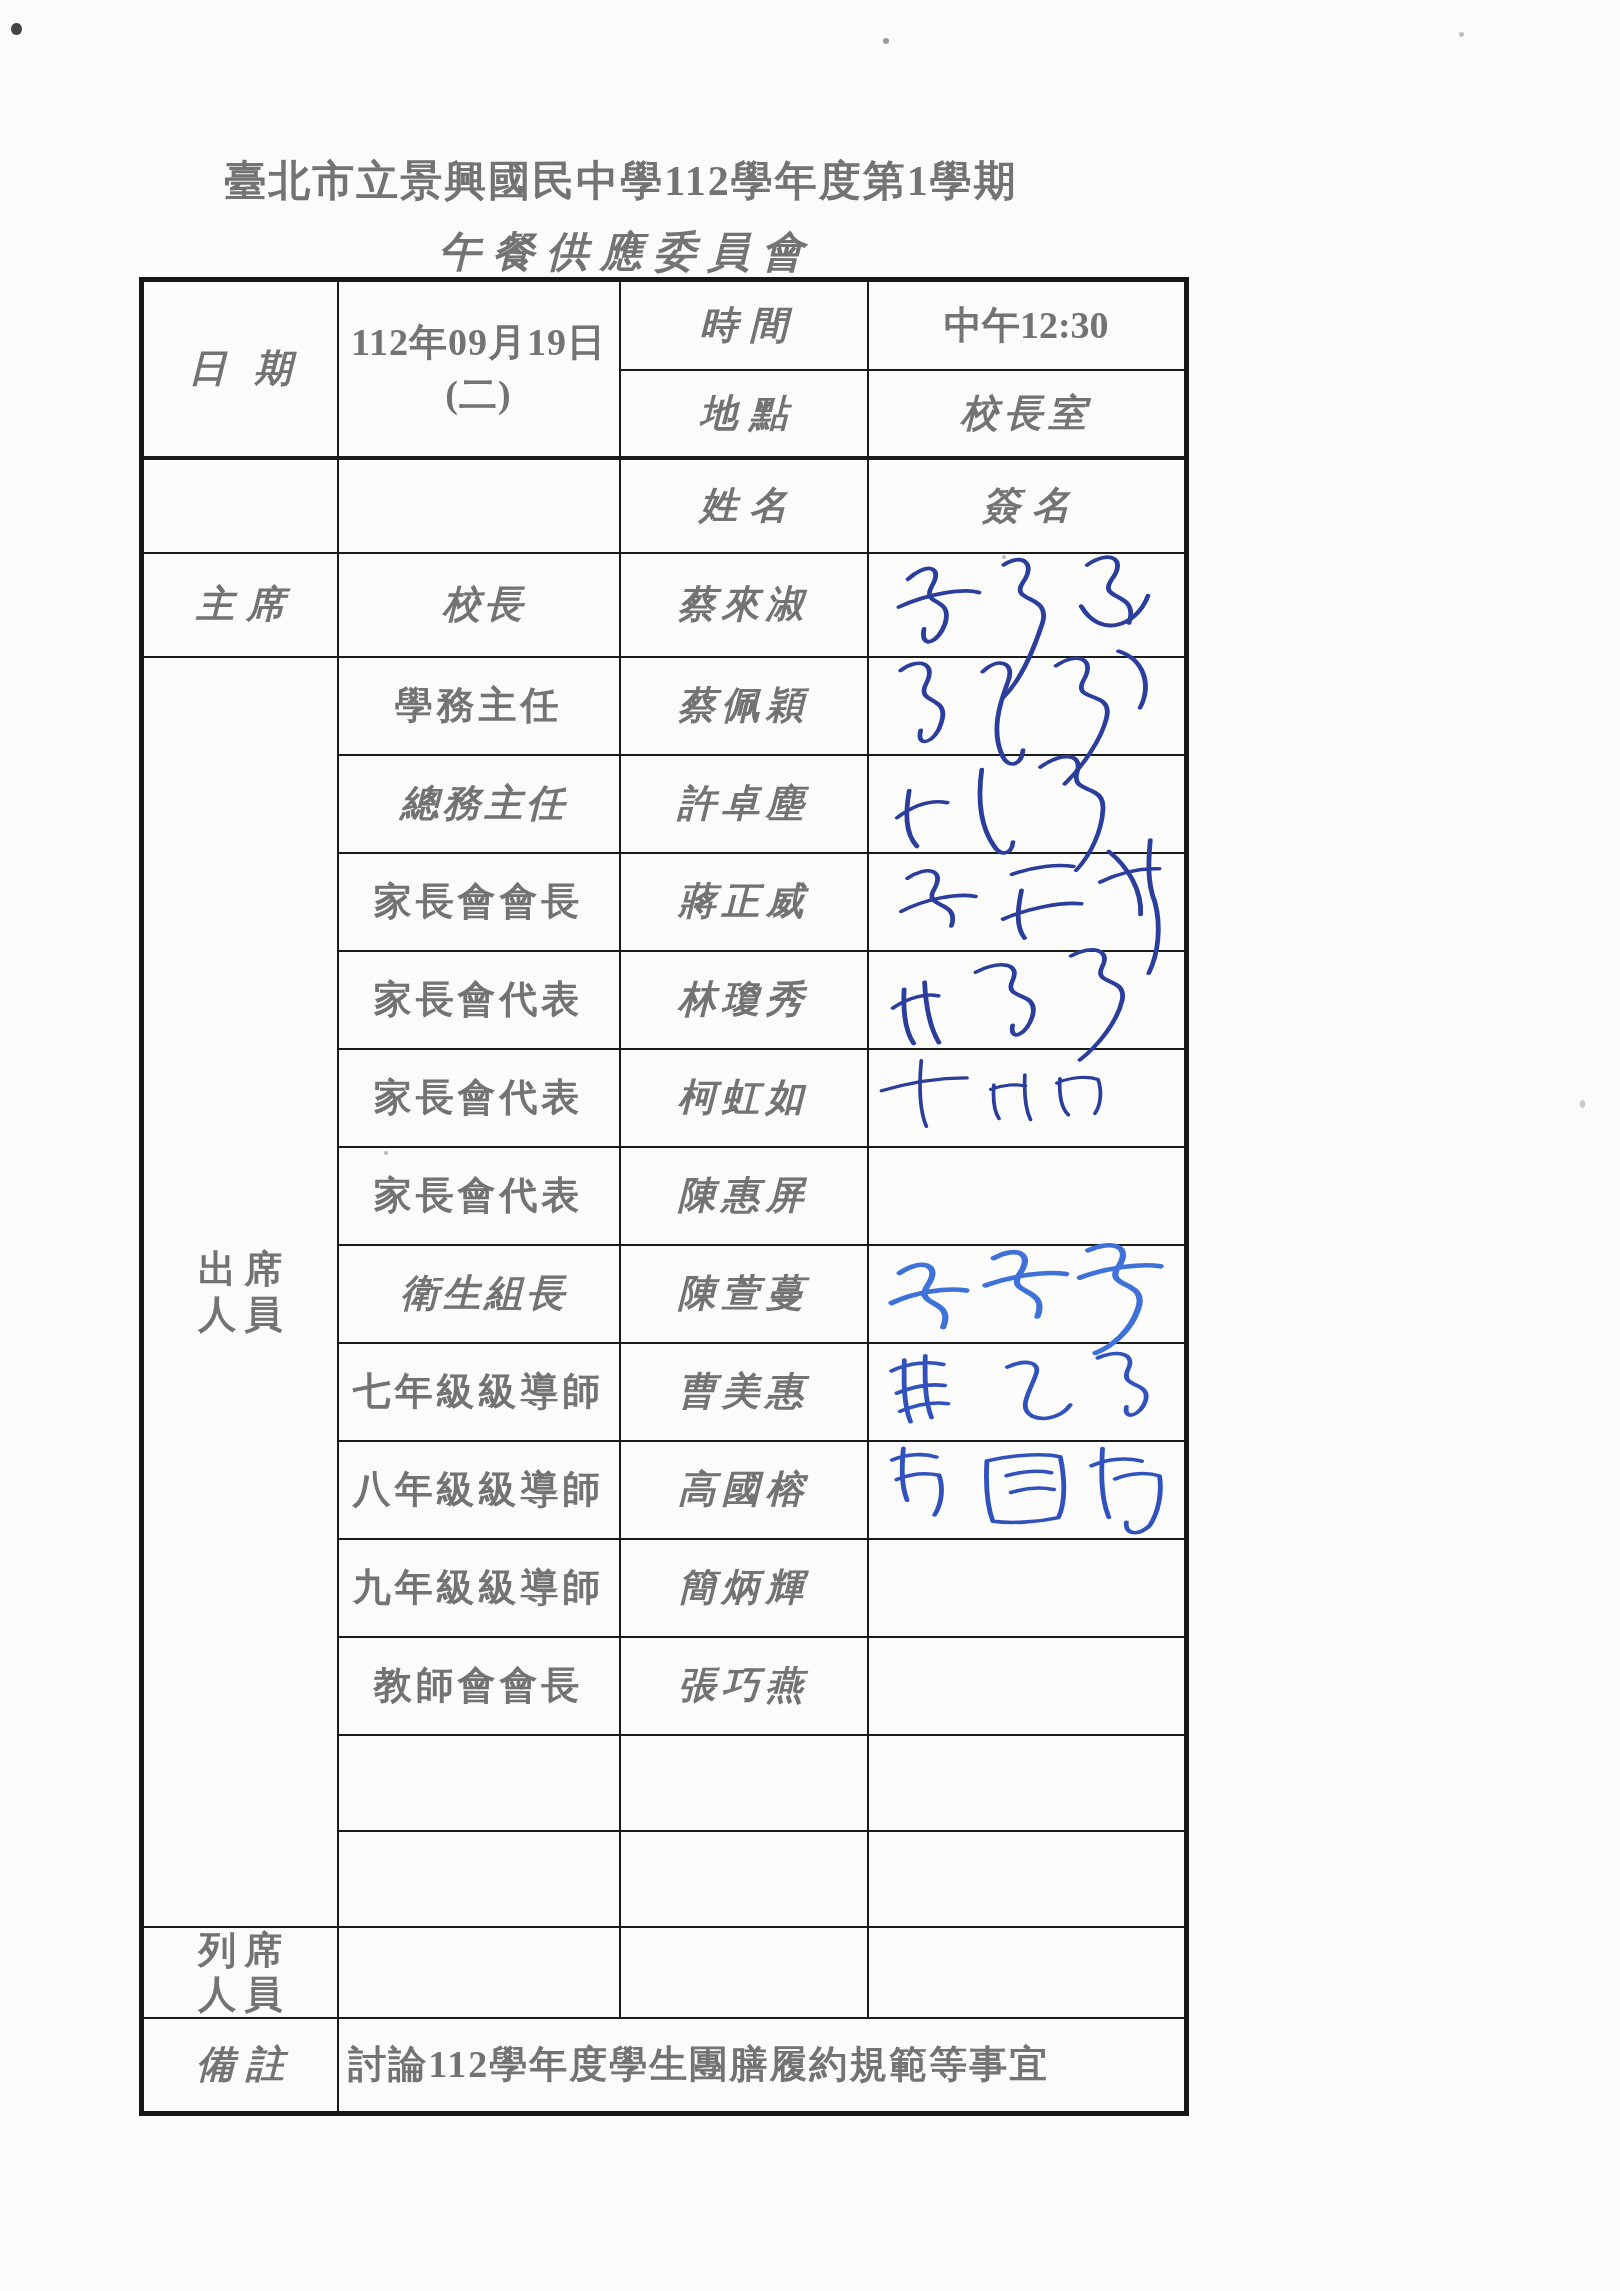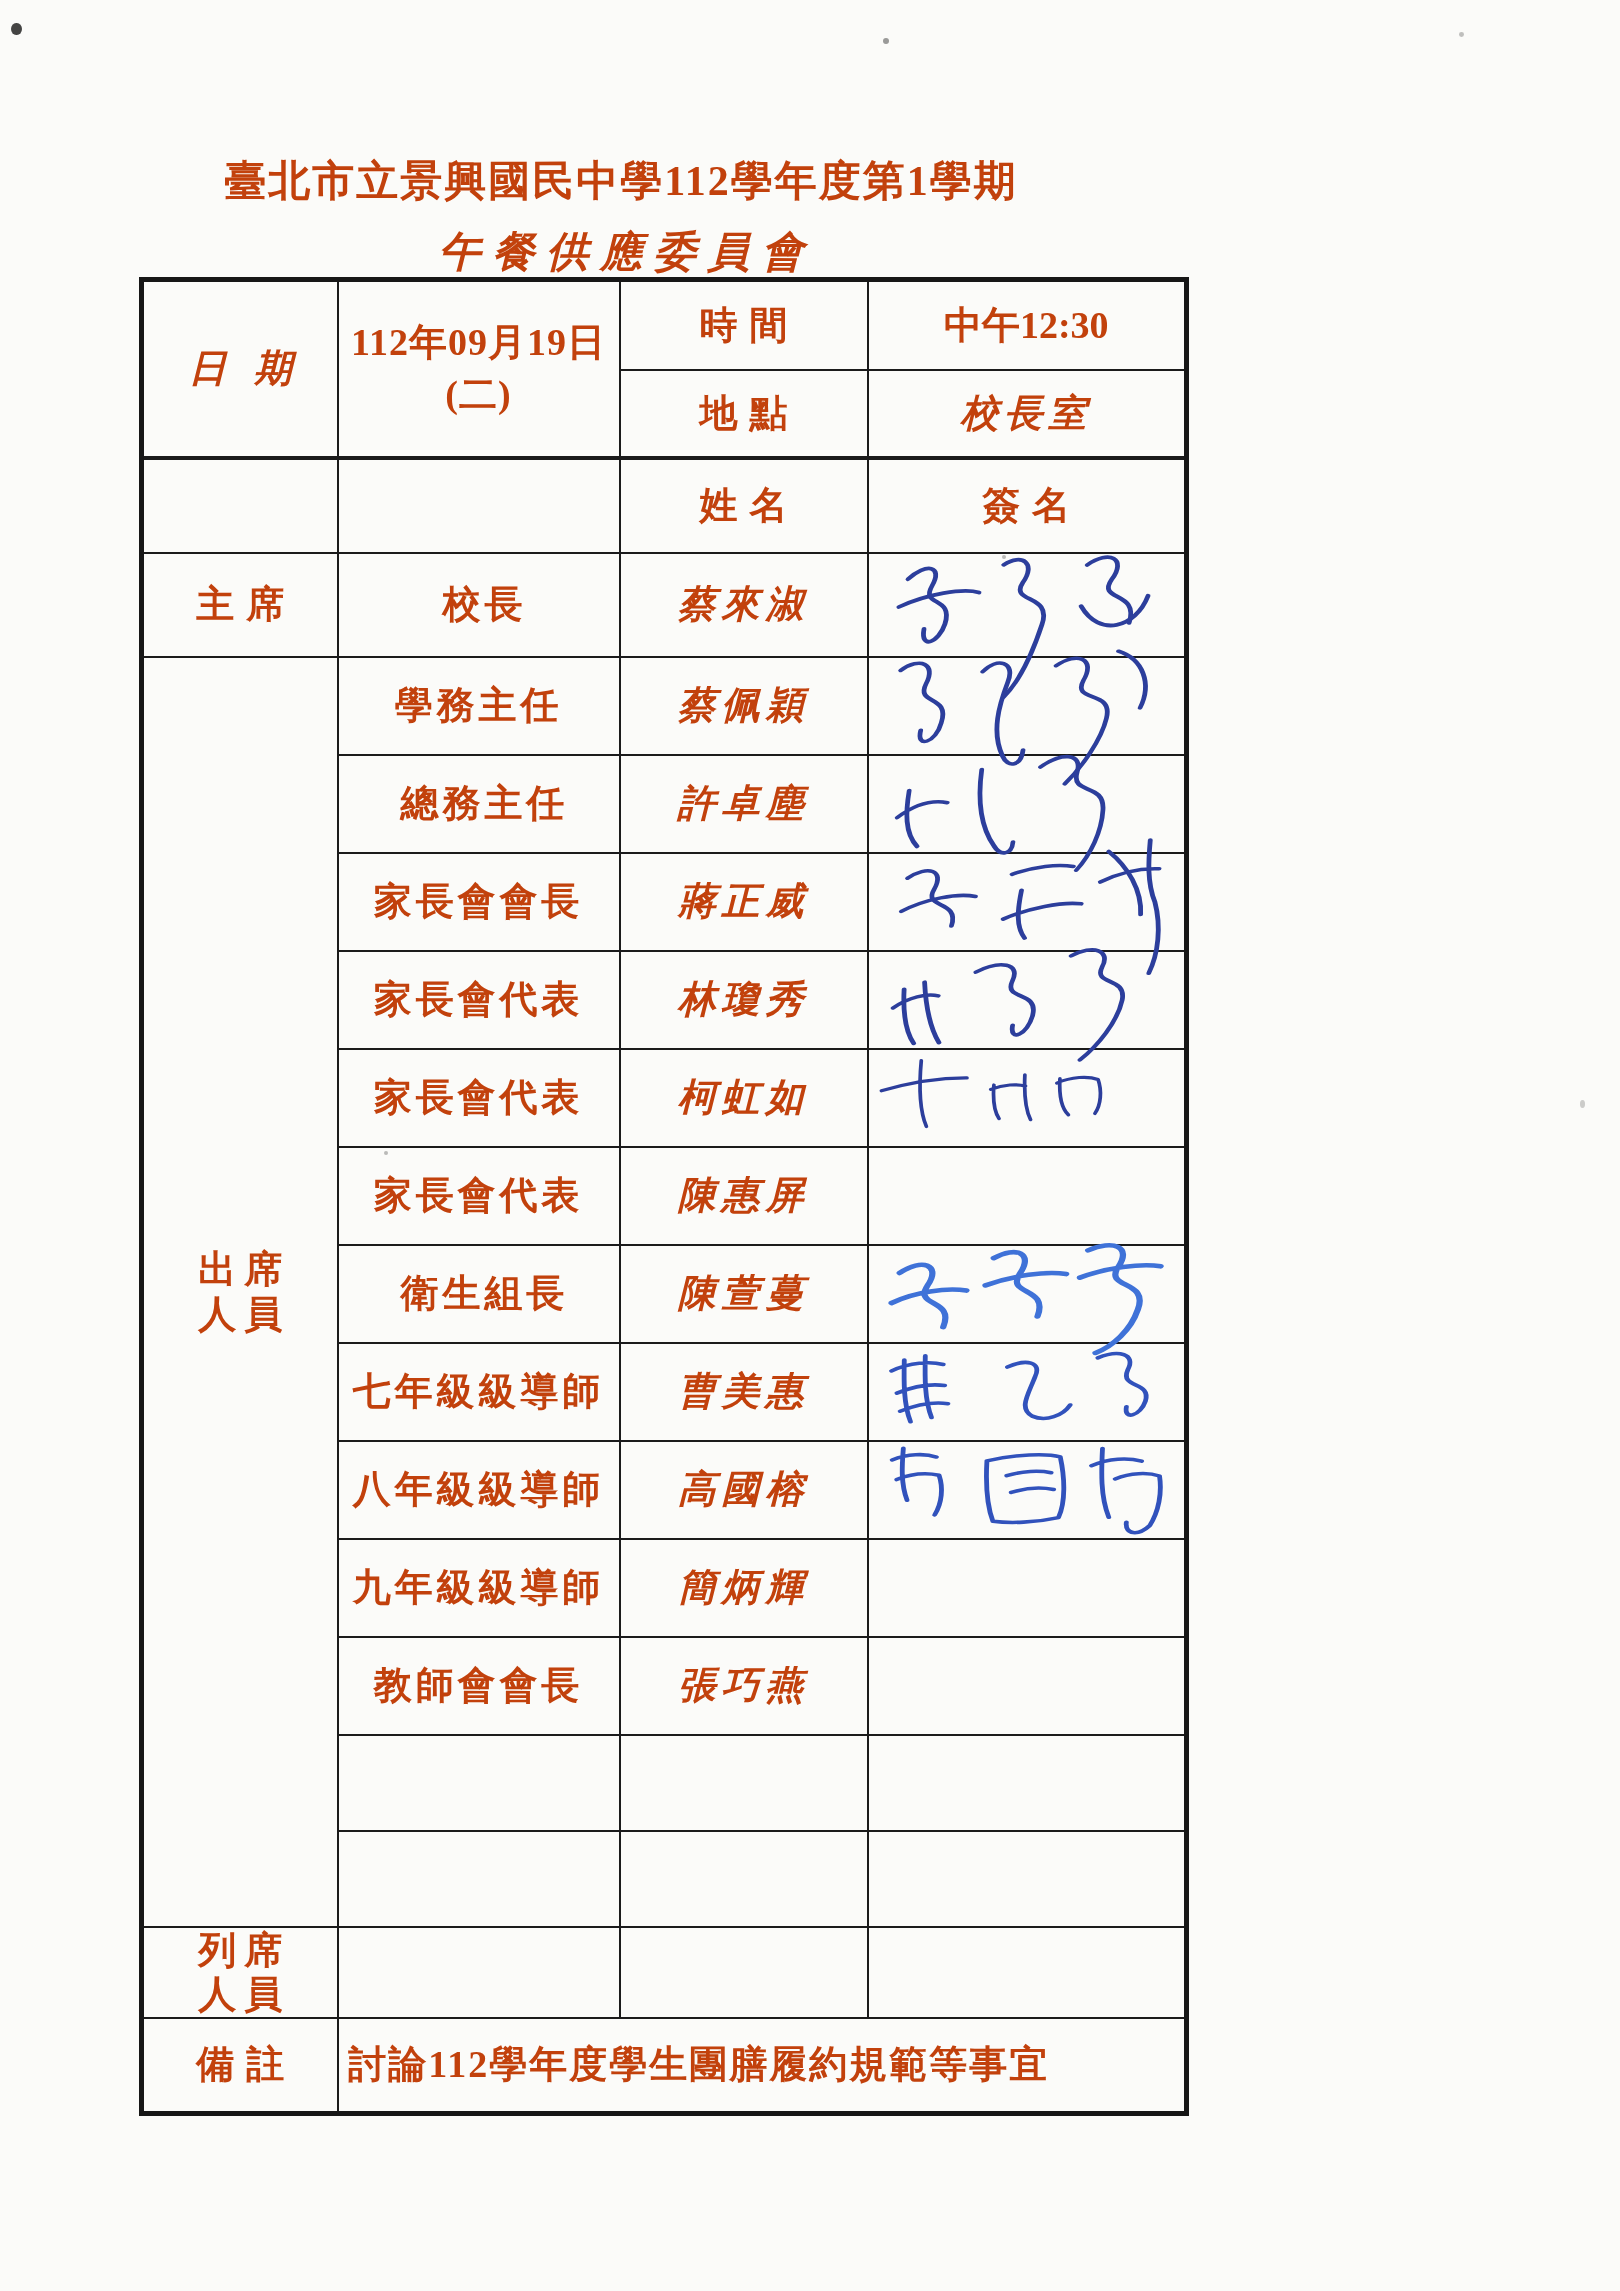--- a/index.html
+++ b/index.html
@@ -2,21 +2,21 @@
 <html><head>
 <meta charset="utf-8">
 <style>
   html,body{margin:0;padding:0;background:#e8e8e6;}
   .page{
     position:relative;
     width:1620px;height:2292px;
     margin:0 auto;
     background:#fbfbf9;
     font-family:"Liberation Serif","DejaVu Serif",serif;
-    color:#c2410c;
+    color:#737373;
     overflow:hidden;
   }
   
   .title{position:absolute;left:116px;top:153px;width:1010px;text-align:center;font-weight:700;}
   .title .l1{font-size:42px;letter-spacing:2px;white-space:nowrap;}
   .title .l2{font-size:42px;letter-spacing:11.8px;text-indent:11.8px;margin-top:14.7px;font-style:italic;}
   
   table.doc{
     position:absolute;left:139px;top:277px;width:1045px;
     border-collapse:collapse;table-layout:fixed;
@@ -29,21 +29,21 @@
     font-size:38px;font-weight:600;
     padding:0;overflow:visible;
   }
   tr.rt{height:90px}tr.rp{height:88px}
   tr.rh{height:95px}tr.rh td{border-top-width:4.9px;}
   tr.rc{height:104px}
   tr.ra{height:98px}
   tr.re{height:96px}
   tr.ro{height:80px}
   tr.rr{height:95px}
-  .lbl{letter-spacing:11.8px;text-indent:11.8px;}
+  .lbl{letter-spacing:11.8px;text-indent:11.8px;font-style:italic;}
   .lbl-wide{letter-spacing:27.4px;text-indent:27.4px;font-style:italic;}
   .role{letter-spacing:3.9px;margin-top:16px;}
   .pname{letter-spacing:5.9px;font-style:italic;}
   .twolines div{line-height:1.18;letter-spacing:7.8px;text-indent:7.8px;}
   .datecell{font-size:30px;font-weight:600;letter-spacing:1px;line-height:1.35;}
   .remarkcell{text-align:left !important;padding-left:9.8px !important;font-size:39px;letter-spacing:2px;}
   
   td.sigcell{position:relative;}
   svg.sig{position:absolute;left:1%;top:-5%;width:98%;height:110%;overflow:visible;}
   .sg0{transform:rotate(-5deg);}

